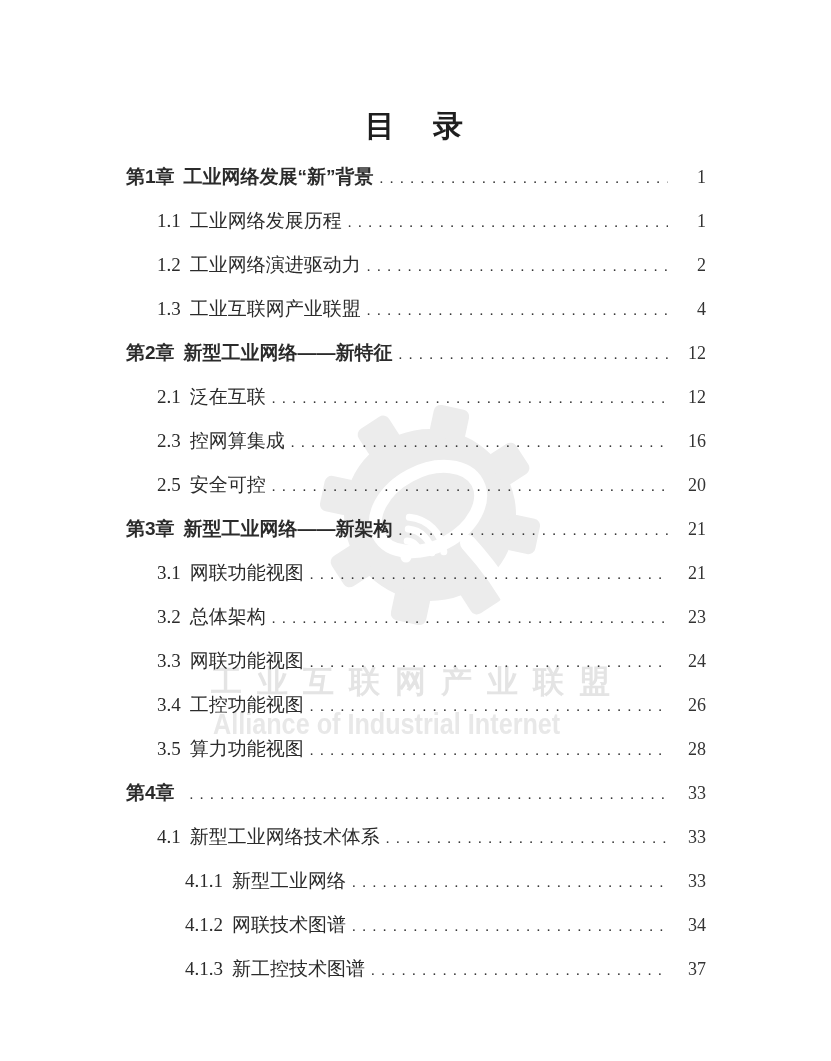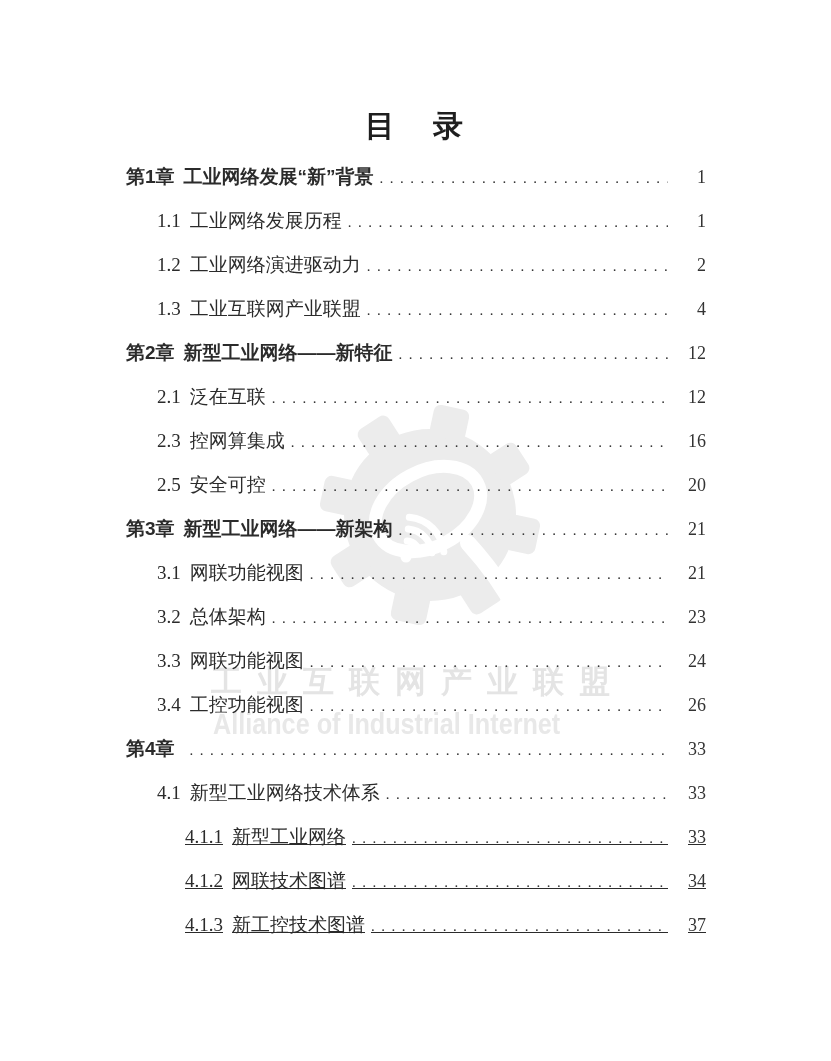--- a/index.html
+++ b/index.html
@@ -34,21 +34,21 @@
 
   
   .toc { position:absolute; left:126px; top:150px; width:580px; z-index:1; }
   .toc-row {
     display:flex; align-items:center;
     height:44px; box-sizing:border-box; padding-top:10px;
     font-size:19px; line-height:22px; white-space:nowrap;
   }
   .toc-row.lvl1 { font-family:"Liberation Sans","DejaVu Sans",sans-serif; font-weight:600; }
   .toc-row.lvl2 { padding-left:31px; }
-  .toc-row.lvl3 { padding-left:59px;text-decoration:underline; }
+  .toc-row.lvl3 { padding-left:59px; }
 
   .num  { margin-right:9px; }
   .leader {
     flex:1 1 auto; overflow:hidden; min-width:16px;
     margin:0 8px 0 6px;
   }
   .leader::after {
     content:"........................................................................................................................";
     font-family:"Liberation Serif","DejaVu Serif",serif; font-weight:normal;
     font-size:15px; letter-spacing:6.5px; color:#333333;
@@ -166,20 +166,26 @@
     <span class="etitle">网联功能视图</span>
     <span class="leader"></span>
     <span class="pagenum">24</span>
   </div>
       <div class="toc-row lvl2">
     <span class="num">3.4</span>
     <span class="etitle">工控功能视图</span>
     <span class="leader"></span>
     <span class="pagenum">26</span>
   </div>
+      <div class="toc-row lvl2">
+    <span class="num">3.5</span>
+    <span class="etitle">算力功能视图</span>
+    <span class="leader"></span>
+    <span class="pagenum">28</span>
+  </div>
       <div class="toc-row lvl1">
     <span class="num">第4章</span>
     <span class="leader"></span>
     <span class="pagenum">33</span>
   </div>
       <div class="toc-row lvl2">
     <span class="num">4.1</span>
     <span class="etitle">新型工业网络技术体系</span>
     <span class="leader"></span>
     <span class="pagenum">33</span>

